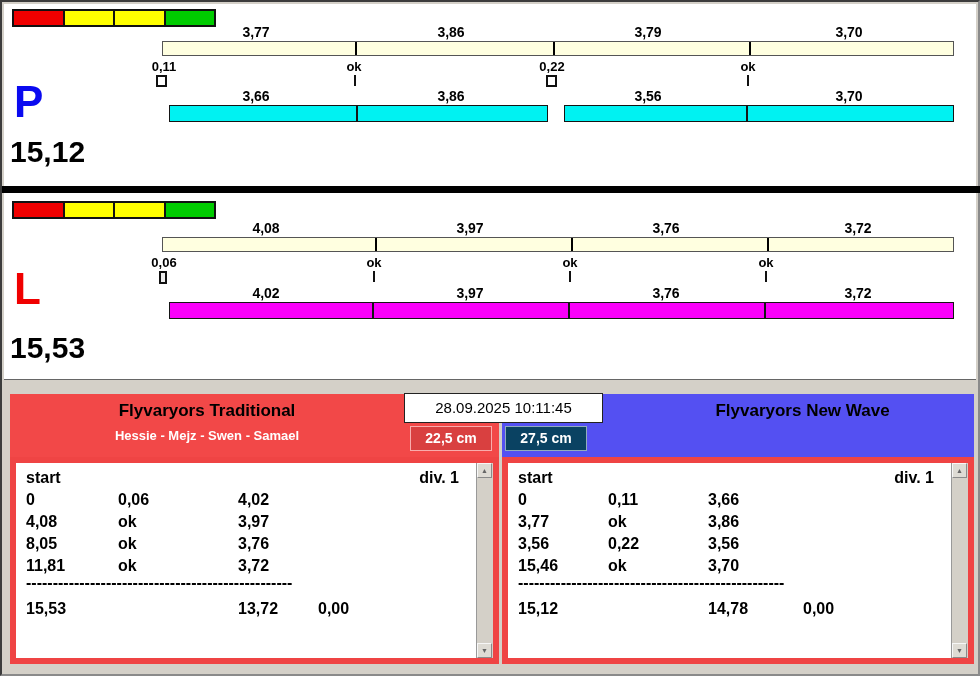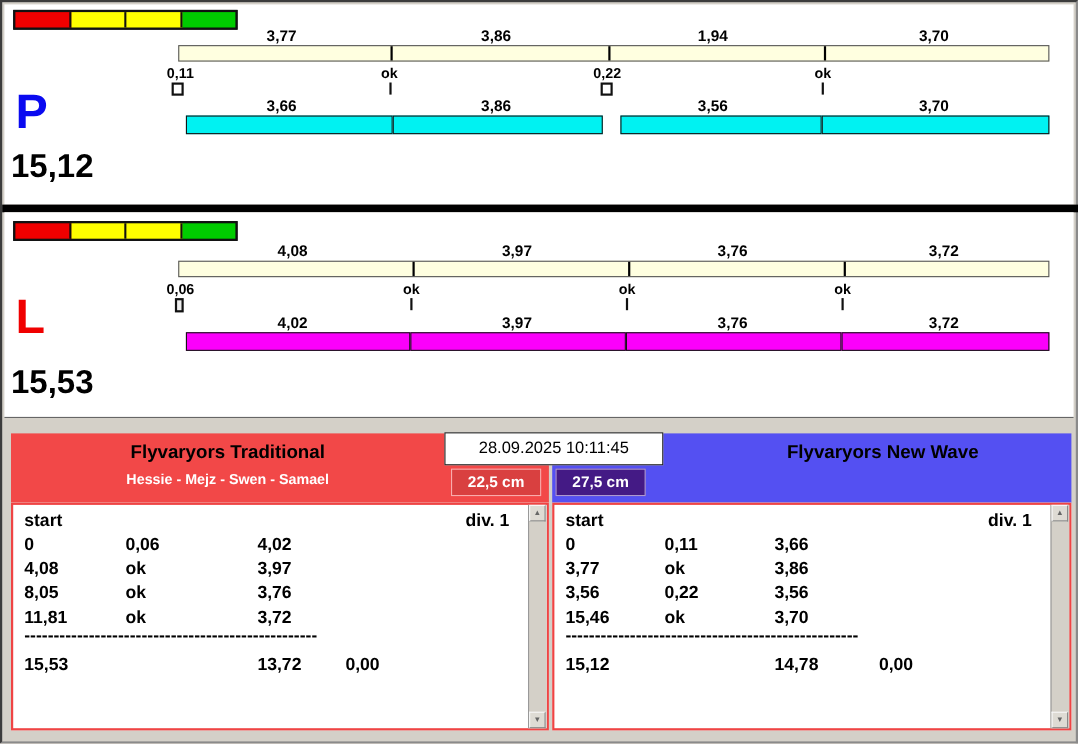--- a/index.html
+++ b/index.html
@@ -31,21 +31,21 @@
   .lane-total  { position:absolute; font-size:30px; font-weight:bold; color:#000; line-height:1; }
 
   
   .header { position:absolute; top:392px; height:63px; }
   .header-texts { position:absolute; top:0; height:100%; }
   .team-name   { position:absolute; top:7px;  left:0; width:100%; text-align:center; font-weight:bold; font-size:17px; color:#000; white-space:nowrap; }
   .team-lineup { position:absolute; top:34px; left:0; width:100%; text-align:center; font-weight:bold; font-size:13px; color:#fff; white-space:nowrap; }
   .height-box { position:absolute; top:32px; width:82px; height:25px; line-height:23px; text-align:center; color:#fff; font-weight:bold; font-size:14px; border:1px solid rgba(255,255,255,.55); box-shadow:inset 0 0 0 100px rgba(0,0,0,.10); }
   .datetime { position:absolute; left:402px; top:391px; width:199px; height:30px; background:#fff; border:1px solid #222; text-align:center; line-height:28px; font-size:15px; color:#000; z-index:5; white-space:nowrap; }
 
-  .rtable { position:absolute; top:455px; height:207px; background:#fff; border:2px solid #ef4444; }
+  .rtable { position:absolute; top:455px; height:207px; background:#fff; border:6px solid #ef4444; }
   .trow  { position:absolute; left:0; right:0; height:22px; white-space:nowrap; }
   .tcell { position:absolute; font-weight:bold; font-size:16px; color:#000; white-space:nowrap; }
   .sep   { letter-spacing:0; overflow:hidden; max-width:440px; }
 
   .vscroll { position:absolute; top:0; right:0; bottom:0; width:17px; background:#d4d0c8; border-left:1px solid #999; }
   .sbtn { position:absolute; left:0; width:15px; height:15px; background:#dedbd4; border:1px solid; border-color:#f7f7f7 #8a8a8a #8a8a8a #f7f7f7; color:#666; font-size:7px; display:flex; align-items:center; justify-content:center; cursor:default; }
 </style>
 </head>
 <body>
 
@@ -54,21 +54,21 @@
   <section class="lane" style="top:2px;height:182px">
     <div class="lights" style="left:8px;top:5px">
       <div class="light" style="background: rgb(240, 0, 0);"></div>
       <div class="light" style="background: rgb(255, 255, 0);"></div>
       <div class="light" style="background: rgb(255, 255, 0);"></div>
       <div class="light" style="background: rgb(0, 204, 0);"></div>
     </div>
 
     <div class="seg-label" style="left:252px;top:20px">3,77</div>
     <div class="seg-label" style="left:447px;top:20px">3,86</div>
-    <div class="seg-label" style="left:644px;top:20px">1,94</div>
+    <div class="seg-label" style="left:644px;top:20px">3,79</div>
     <div class="seg-label" style="left:845px;top:20px">3,70</div>
 
     <div class="refbar" style="left: 158px; top: 37px; width: 792px; height: 15px; background: rgb(255, 255, 224);">
       <i class="bardiv" style="left:192px"></i>
       <i class="bardiv" style="left:390px"></i>
       <i class="bardiv" style="left:586px"></i>
     </div>
 
     <div class="mark-label" style="left:160px;top:55px">0,11</div>
     <div class="mark-label" style="left:350px;top:55px">ok</div>
@@ -144,21 +144,21 @@
       <div class="team-name">Flyvaryors Traditional</div>
       <div class="team-lineup">Hessie - Mejz - Swen - Samael</div>
     </div>
     <div class="height-box" style="left: 400px; background: rgb(242, 72, 72);">22,5 cm</div>
   </div>
 
   <div class="header" style="left: 500px; width: 472px; background: rgb(84, 80, 242);">
     <div class="header-texts" style="left:115px;width:371px">
       <div class="team-name">Flyvaryors New Wave</div>
     </div>
-    <div class="height-box" style="left: 3px; background: #4c1d95;">27,5 cm</div>
+    <div class="height-box" style="left: 3px; background: #0c4a6e;">27,5 cm</div>
   </div>
 
   <div class="datetime">28.09.2025 10:11:45</div>
 
   <div class="rtable" style="left:8px;width:489px">
     <div class="trow" style="top:6px">
       <span class="tcell" style="left:10px">start</span>
       <span class="tcell" style="right:34px">div. 1</span>
     </div>
     <div class="trow" style="top:28px">

